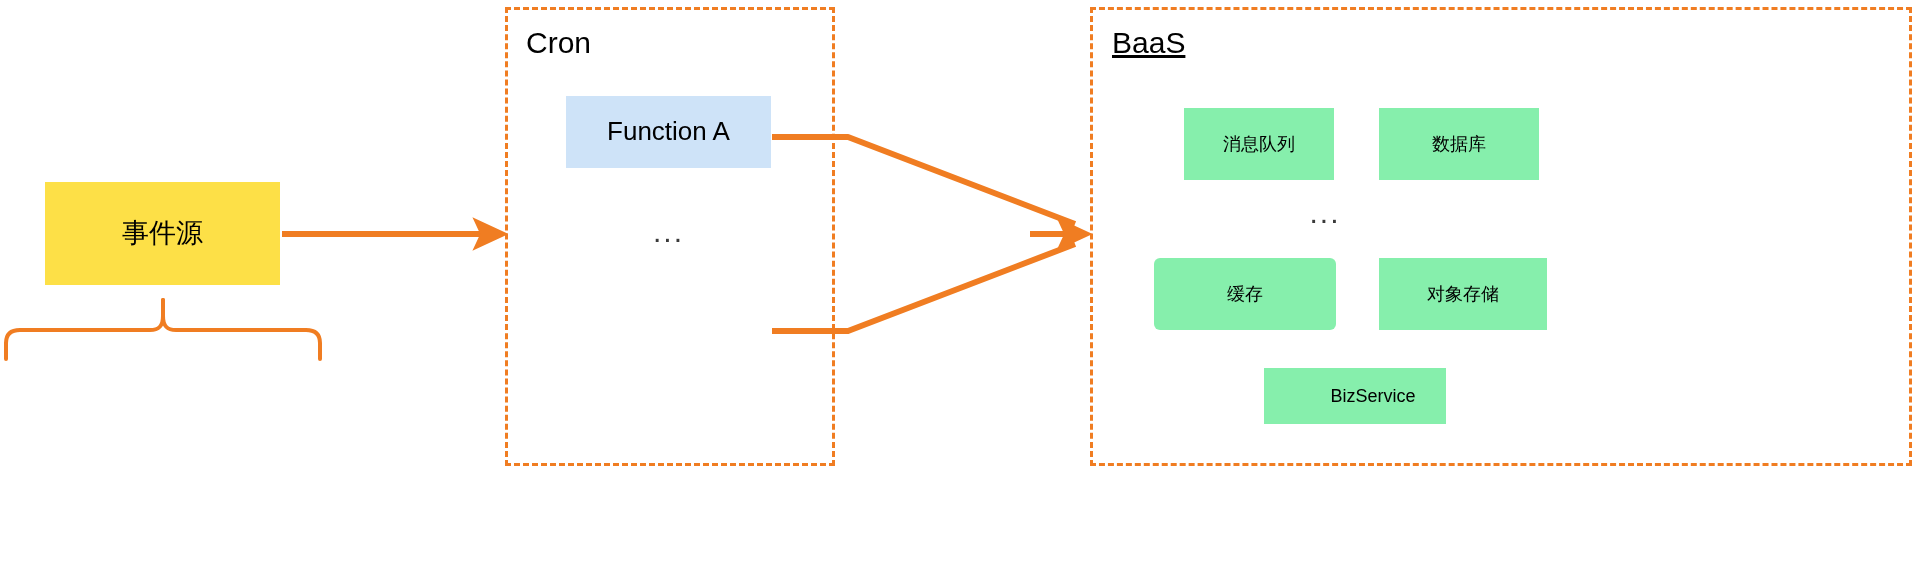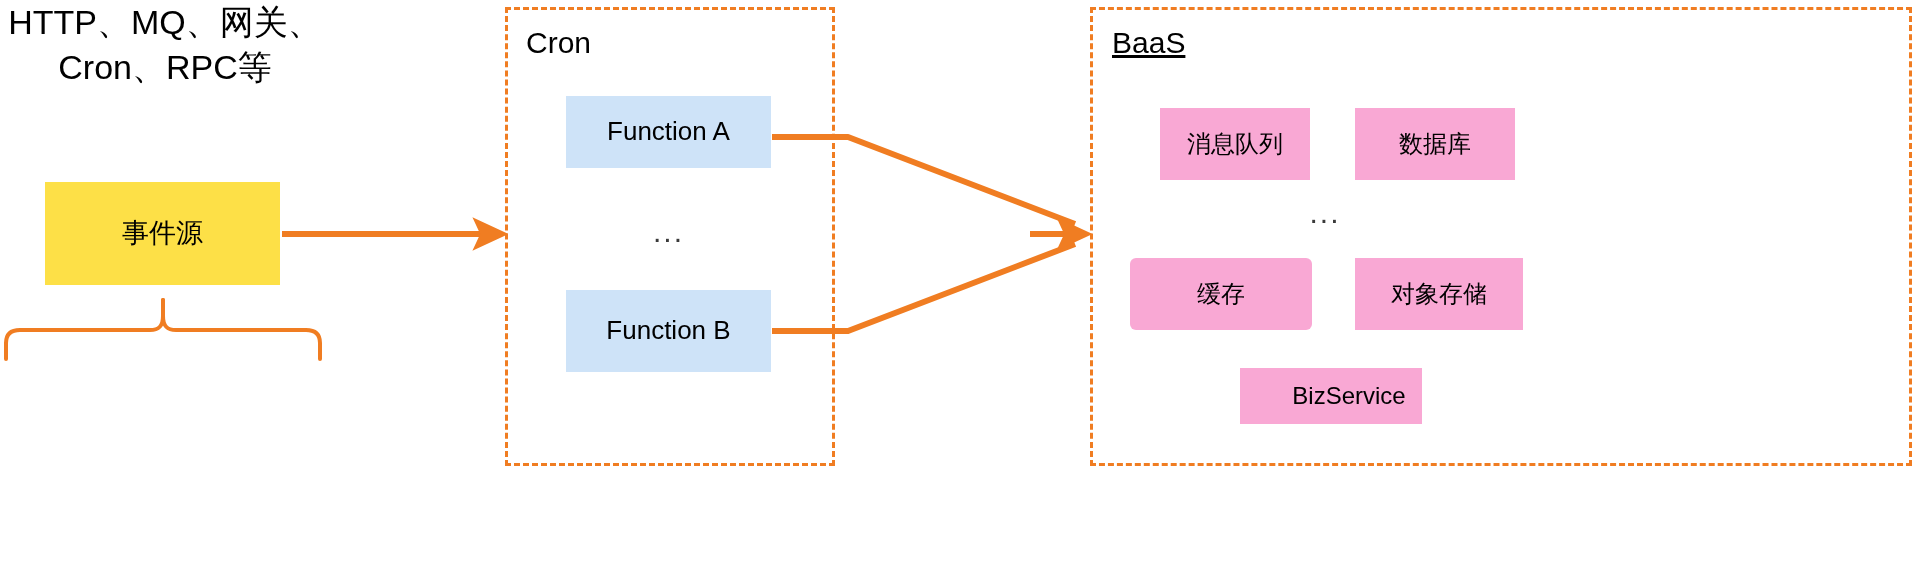--- a/index.html
+++ b/index.html
@@ -52,21 +52,21 @@
   #function-a{left:566px;top:96px;width:205px;height:72px;}
   #function-b{left:566px;top:290px;width:205px;height:82px;}
 
   #faas-ellipsis{
     left:566px;top:212px;width:205px;height:40px;
     font-size:30px;color:#3a3a3a;letter-spacing:2px;
   }
 
   
   .svc-box{
-    background:#f9a8d4;font-size:24px;
+    background:#86efac;font-size:18px;margin-left:24px;
   }
   #svc-mq{left:1160px;top:108px;width:150px;height:72px;}
   #svc-db{left:1355px;top:108px;width:160px;height:72px;}
   #svc-cache{left:1130px;top:258px;width:182px;height:72px;border-radius:6px;}
   #svc-oss{left:1355px;top:258px;width:168px;height:72px;}
   #svc-biz{left:1240px;top:368px;width:182px;height:56px;padding-left:36px;}
 
   #baas-ellipsis{
     left:1280px;top:196px;width:90px;height:34px;
     font-size:30px;color:#3a3a3a;letter-spacing:2px;
@@ -103,37 +103,30 @@
 
     <polyline points="772,331 848,331 1075,244" fill="none" stroke="#f07d22" stroke-width="6" stroke-linejoin="round"></polyline>
 
     <line x1="1030" y1="234" x2="1084" y2="234" stroke="#f07d22" stroke-width="6" marker-end="url(#arrowhead)"></line>
   </svg>
 
   <div class="node" id="event-source">
     <span>事件源</span>
   </div>
 
-  <div id="event-caption">
-    <span class="line">HTTP、MQ、网关、</span>
-    <span class="line">Cron、RPC等</span>
-  </div>
 
   <div class="panel" id="faas-panel"></div>
   <div class="panel-title" id="faas-title">Cron</div>
 
   <div class="node fn-box" id="function-a">
     <span>Function A</span>
   </div>
 
   <div class="node" id="faas-ellipsis">...</div>
 
-  <div class="node fn-box" id="function-b">
-    <span>Function B</span>
-  </div>
 
   <div class="panel" id="baas-panel"></div>
   <div class="panel-title" id="baas-title">BaaS</div>
 
   <div class="node svc-box" id="svc-mq">
     <span>消息队列</span>
   </div>
 
   <div class="node svc-box" id="svc-db">
     <span>数据库</span>

